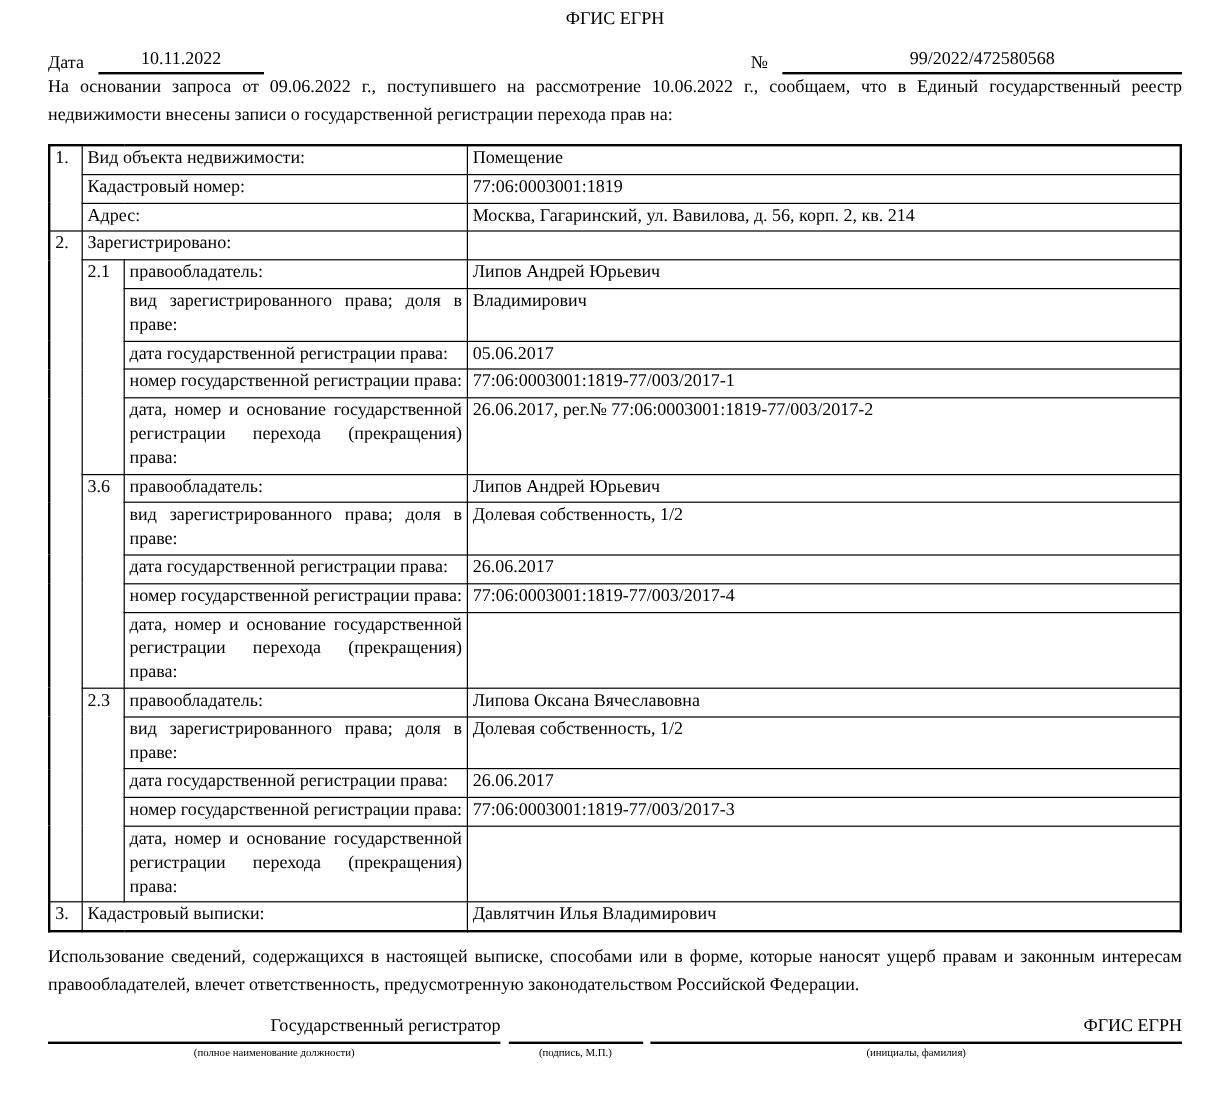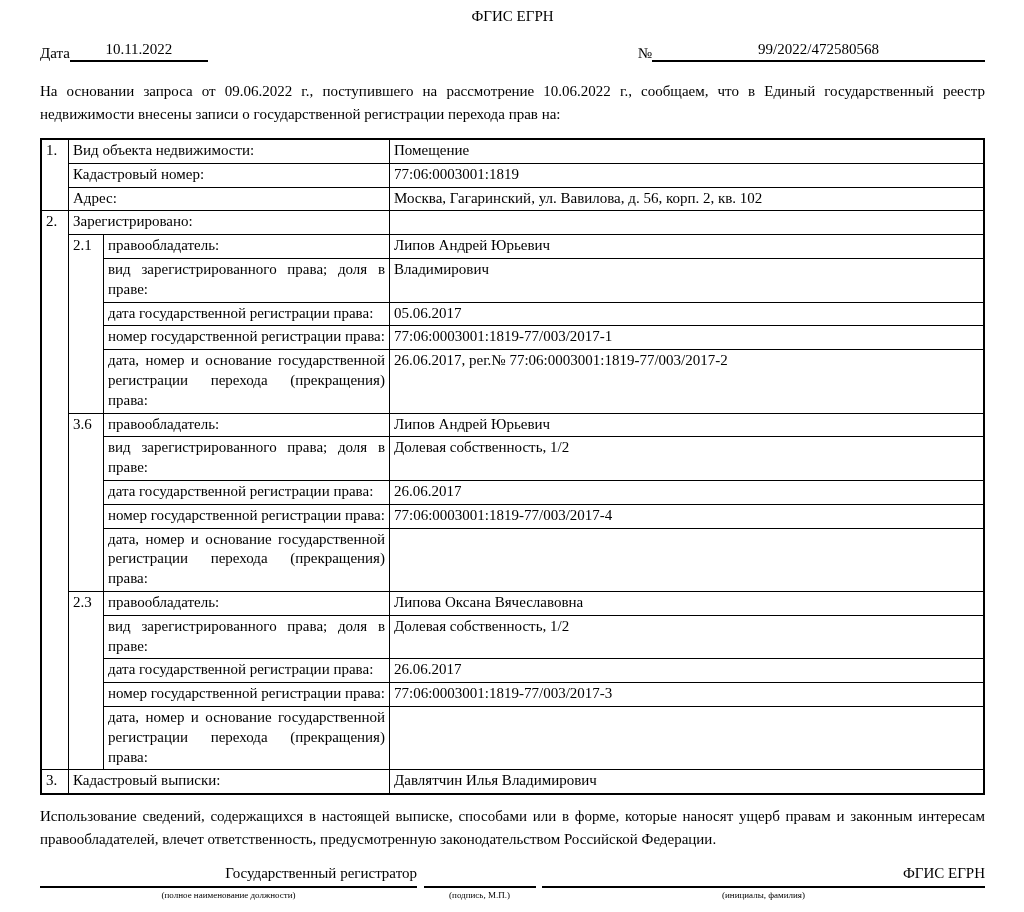--- a/index.html
+++ b/index.html
@@ -25,33 +25,33 @@
   }
   .hdr-fields {
     display: flex;
     justify-content: space-between;
     align-items: flex-end;
     margin-top: 16px;
   }
   .hdr-group {
     display: flex;
     align-items: flex-end;
+    gap: 12px;
   }
   .fill-line {
     display: inline-block;
     border-bottom: 2px solid #000;
     text-align: center;
     padding-bottom: 2px;
   }
   .date-line { width: 138px; }
   .num-line  { width: 333px; }
   .intro, .footer-note {
     text-align: justify;
     line-height: 1.5;
-    margin-top: 18px;
   }
   table.egrn {
     margin-top: 13px;
     width: 100%;
     border-collapse: collapse;
     border: 2px solid #000;
   }
   table.egrn td {
     border: 1px solid #000;
     vertical-align: top;
@@ -116,21 +116,21 @@
         <td class="c-num" rowspan="3">1.</td>
         <td class="c-label" colspan="2">Вид объекта недвижимости:</td>
         <td class="c-value">Помещение</td>
       </tr>
       <tr>
         <td class="c-label" colspan="2">Кадастровый номер:</td>
         <td class="c-value">77:06:0003001:1819</td>
       </tr>
       <tr>
         <td class="c-label" colspan="2">Адрес:</td>
-        <td class="c-value">Москва, Гагаринский, ул. Вавилова, д. 56, корп. 2, кв. 102</td>
+        <td class="c-value">Москва, Гагаринский, ул. Вавилова, д. 56, корп. 2, кв. 214</td>
       </tr>
 
       <tr>
         <td class="c-num" rowspan="16">2.</td>
         <td class="c-label" colspan="2">Зарегистрировано:</td>
         <td class="c-value"></td>
       </tr>
 
       <tr>
         <td class="c-subnum" rowspan="5">2.1</td>

